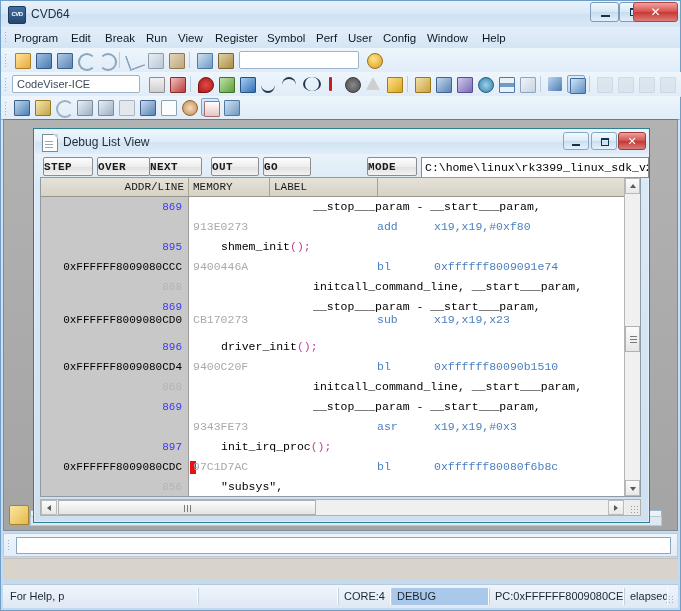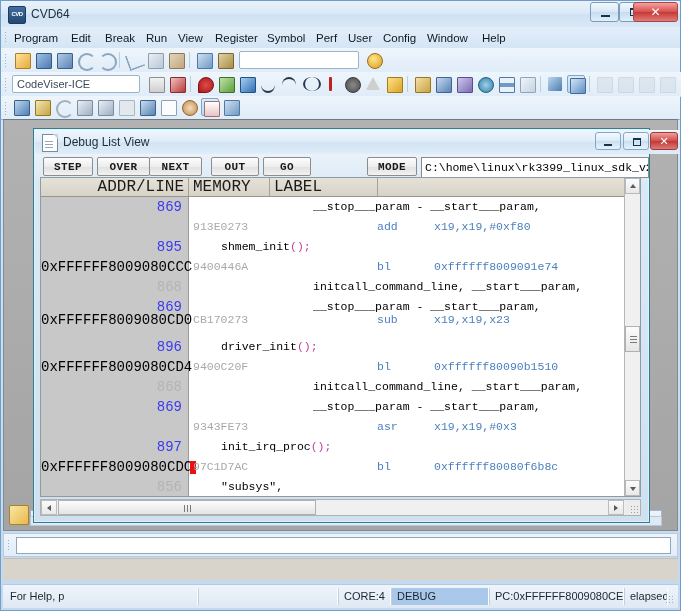--- a/index.html
+++ b/index.html
@@ -122,21 +122,20 @@
   #dlv{
     position:absolute;left:32px;top:127px;width:617px;height:395px;
     border:1px solid #2f7f92;
     background:linear-gradient(to bottom,#dbeaf7,#cfe1f1);
     box-sizing:border-box;
     box-shadow:0 0 0 1px rgba(255,255,255,.35) inset;
   }
   #dlv-title{
     position:absolute;left:1px;top:1px;width:613px;height:24px;
     background:linear-gradient(to bottom,#eef6fd 0%,#e0edf9 45%,#d2e4f3 55%,#e0edf9 100%);
-    padding-left:32px;
   }
   #dlv-icon{
     position:absolute;left:7px;top:4px;width:14px;height:16px;
     background:#fff;border:1px solid #7b8b99;
   }
   #dlv-icon:after{
     content:"";position:absolute;right:-1px;top:-1px;
     border-left:5px solid transparent;border-top:5px solid #c6d2dc;
   }
   #dlv-icon .ln{position:absolute;left:2px;width:8px;height:1px;background:#9aa8b4;}
@@ -164,21 +163,21 @@
   #dlv-ctrl{
     position:absolute;left:1px;top:25px;width:613px;height:27px;
     background:linear-gradient(to bottom,#eaf2fa,#dcebf6);
   }
   .dbtn{
     position:absolute;top:3px;height:19px;box-sizing:border-box;
     border:1px solid #8d8d8d;border-radius:2px;
     background:linear-gradient(to bottom,#fdfdfd,#ededed 50%,#e0e0e0 51%,#f2f2f2);
     font-family:"Liberation Mono","DejaVu Sans Mono",monospace;
     font-size:11px;font-weight:bold;color:#1a1a1a;
-    text-align:center;line-height:18px;letter-spacing:0.4px;
+    text-align:left;line-height:18px;letter-spacing:0.4px;
   }
   .dbtn.disabled{color:#a6a6a6;margin-top:20px;}
   #dlv-path{
     position:absolute;top:3px;height:21px;box-sizing:border-box;
     border:1px solid #8a8a8a;background:#fff;
     font-family:"Liberation Mono","DejaVu Sans Mono",monospace;
     font-size:11.5px;color:#000;line-height:19px;padding-left:3px;
     overflow:hidden;white-space:nowrap;
   }
 
@@ -190,34 +189,34 @@
   }
   #lhead{
     position:absolute;left:0;top:0;width:585px;height:19px;
     background:linear-gradient(to bottom,#e6e2d8,#d6d2c6);
     border-bottom:1px solid #9a958a;
     box-sizing:border-box;
   }
   .hcell{
     position:absolute;top:0;height:18px;line-height:18px;
     font-family:"Liberation Mono","DejaVu Sans Mono",monospace;
-    font-size:16px;color:#1a1a1a;
+    font-size:11px;color:#1a1a1a;
     border-right:1px solid #a8a296;box-sizing:border-box;
     overflow:hidden;white-space:nowrap;
   }
   #gutter{
     position:absolute;left:0;top:19px;width:148px;height:300px;
     background:#c8c8c8;border-right:1px solid #9a9a9a;box-sizing:border-box;
   }
   .row{position:absolute;left:0;width:585px;height:20px;}
   .c-addr{
     position:absolute;left:0;width:144px;height:20px;line-height:20px;
     text-align:right;padding-right:3px;box-sizing:border-box;
     font-family:"Liberation Mono","DejaVu Sans Mono",monospace;
-    font-size:14px;white-space:nowrap;
+    font-size:11px;white-space:nowrap;
   }
   .c-addr.addr{color:#000;}
   .c-addr.lineno{color:#3a3af0;}
   .c-addr.lineno.dim{color:#b4b4b4;}
   .c-mem{
     position:absolute;left:152px;height:20px;line-height:20px;
     font-family:"Liberation Mono","DejaVu Sans Mono",monospace;
     font-size:11.5px;color:#a9a9a9;white-space:nowrap;
   }
   .c-src{

